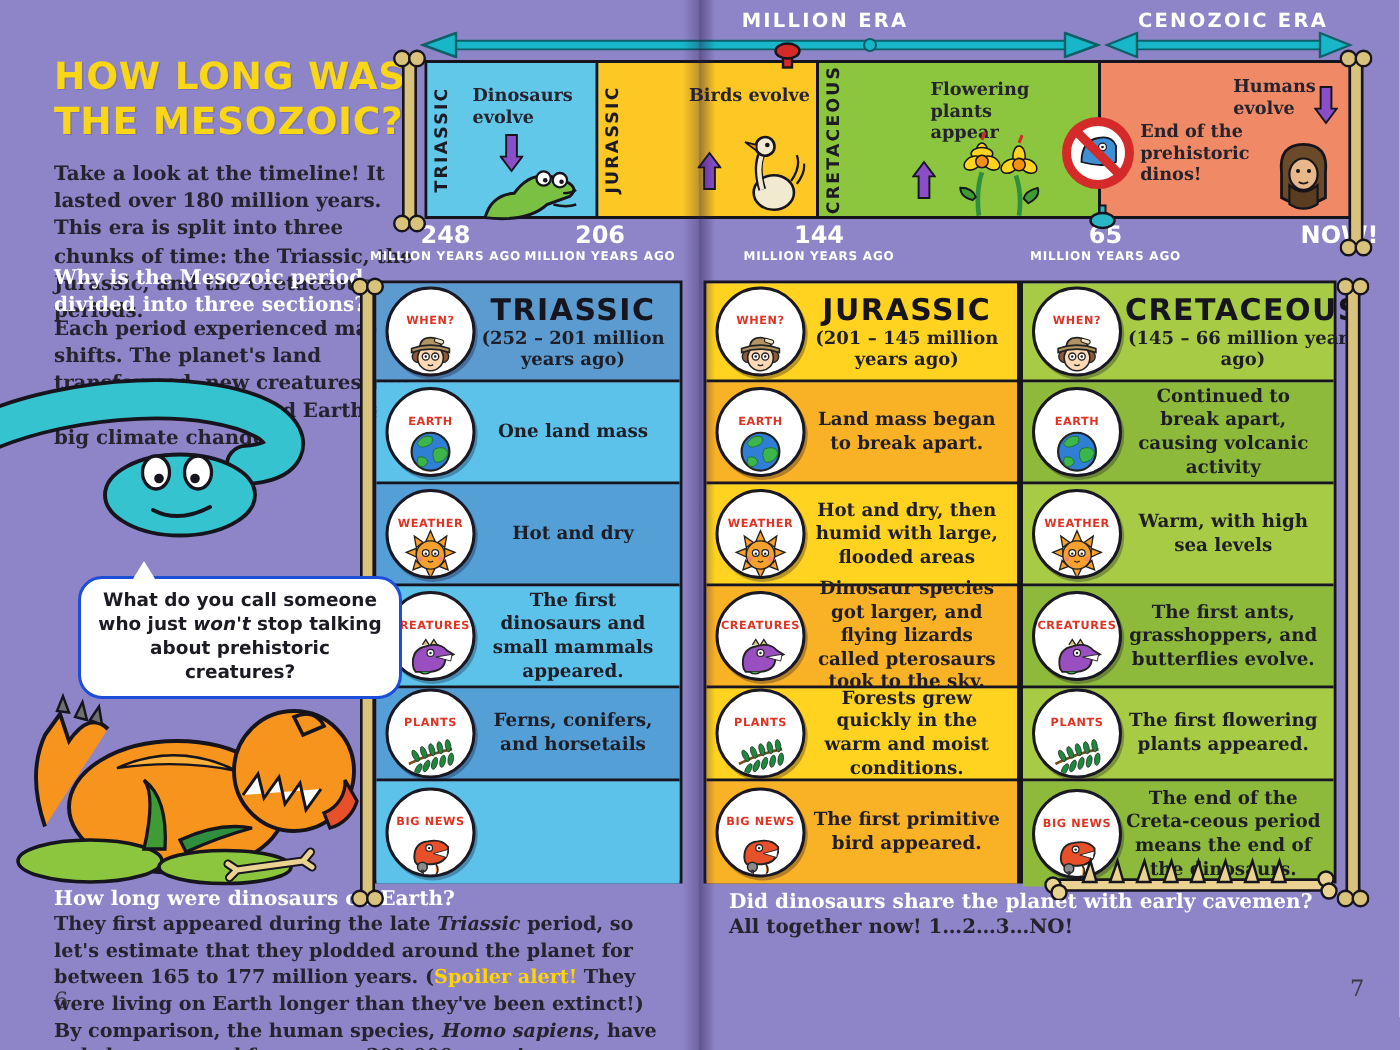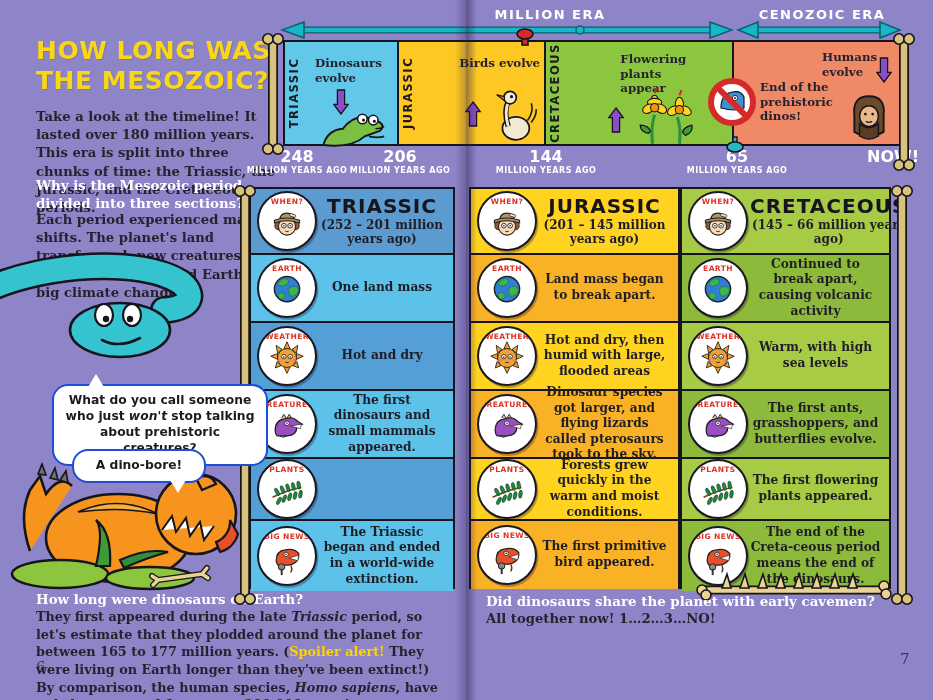--- a/index.html
+++ b/index.html
@@ -36,21 +36,21 @@
   .segev{position:absolute;font-size:11.8px;font-weight:600;color:#26232e;line-height:1.25;text-align:left;}
   .tick{top:149px;width:120px;text-align:center;color:#fff;}
   .tickv{font-family:"DejaVu Sans",sans-serif;font-weight:bold;font-size:16px;line-height:1.05;}
   .tickl{font-family:"DejaVu Sans",sans-serif;font-weight:bold;font-size:8px;letter-spacing:.5px;}
 
   
   .col{position:absolute;top:187px;height:402px;border:2.6px solid #16141c;box-sizing:border-box;display:flex;flex-direction:column;z-index:6;}
   .cell{position:relative;box-sizing:border-box;border-bottom:2.4px solid #16141c;display:flex;align-items:center;padding:4px 6px 4px 6px;}
   .cell:last-child{border-bottom:none;}
   .badge{flex:0 0 56px;width:56px;height:56px;background:#fff;border:2px solid #1a1822;border-radius:50%;box-shadow:1.5px 2px 0 rgba(20,10,40,.3);display:flex;flex-direction:column;align-items:center;justify-content:flex-start;overflow:hidden;}
-  .badge-label{font-family:"DejaVu Sans",sans-serif;font-weight:bold;font-size:7.5px;letter-spacing:.4px;color:#de3424;margin-top:5px;line-height:1;}
+  .badge-label{font-family:"DejaVu Sans",sans-serif;font-weight:bold;font-size:7.5px;letter-spacing:.4px;color:#de3424;margin-top:17px;line-height:1;}
   .badge-icon{width:36px;height:36px;margin-top:-1px;}
   .badge-icon svg{width:100%;height:100%;}
   .cell-text{flex:1;text-align:center;font-size:12.2px;font-weight:700;color:#1f1d26;line-height:1.28;padding:0 2px;}
   .col-title{font-family:"DejaVu Sans",sans-serif;font-weight:800;font-size:20px;letter-spacing:1px;color:#16141c;line-height:1;}
   .col-sub{font-size:12px;font-weight:700;color:#1f1d26;line-height:1.2;margin-top:2px;}
 
   
   .bubble{background:#fff;border:2px solid #1d4ed8;border-radius:16px;padding:7px 10px;font-family:"DejaVu Sans",sans-serif;font-weight:bold;font-size:12.3px;color:#1c1a22;text-align:center;line-height:1.3;z-index:12;}
   .tail{position:absolute;width:0;height:0;border-style:solid;}
 
@@ -78,24 +78,20 @@
       <ellipse cx="140" cy="63" rx="9" ry="11" fill="#fff" stroke="#16141c" stroke-width="2.2"></ellipse>
       <circle cx="114" cy="67" r="3.2" fill="#16141c"></circle>
         <circle cx="138" cy="67" r="3.2" fill="#16141c"></circle>
       <path d="M110 88 Q127 97 148 86" fill="none" stroke="#16141c" stroke-width="2.6" stroke-linecap="round"></path>
     </svg>
   </div>
 
   <div class="abs bubble" style="left:52px;top:384px;width:192px;">
     <span><span>What do you call someone who just </span><span class="i">won't</span><span> stop talking about prehistoric creatures?</span></span>
     <span class="tail" style="left:34px;top:-12px;border-width:0 8px 13px 8px;border-color:transparent transparent #fff transparent;"></span>
-  </div>
-  <div class="abs bubble" style="left:72px;top:449px;width:110px;">
-    <span>A dino-bore!</span>
-    <span class="tail" style="right:18px;bottom:-12px;border-width:13px 8px 0 8px;border-color:#fff transparent transparent transparent;"></span>
   </div>
 
   <div class="abs" style="left:0;top:456px;width:252px;height:136px;z-index:9">
     <svg width="252" height="136" viewBox="0 0 252 136">
       <path d="M30 95 Q18 60 30 34 L40 20 L46 38 Q60 18 72 30" fill="#f7941d" stroke="#16141c" stroke-width="2.6"></path>
       <path d="M38 18 l4 -10 4 11z M50 22 l5 -10 3 12z M60 24 l6 -9 2 12z" fill="#6f6f6f" stroke="#16141c" stroke-width="1.6"></path>
       <ellipse cx="118" cy="82" rx="72" ry="44" fill="#f7941d" stroke="#16141c" stroke-width="2.6"></ellipse>
       <path d="M78 56 Q118 38 158 58 Q120 50 78 56Z" fill="#fbb03b" stroke="#16141c" stroke-width="1.6"></path>
       <circle cx="196" cy="58" r="40" fill="#f7941d" stroke="#16141c" stroke-width="2.6"></circle>
       <path d="M196 22 q14 -6 20 6 l-14 6z" fill="#f7941d" stroke="#16141c" stroke-width="2.4"></path>
@@ -395,37 +391,37 @@
                   <ellipse cx="33" cy="13.5" rx="2" ry="4.6" transform="rotate(-8 33 13.5)"></ellipse>
                   <ellipse cx="11" cy="31" rx="2" ry="4.6" transform="rotate(28 11 31)"></ellipse>
                   <ellipse cx="17" cy="28.5" rx="2" ry="4.6" transform="rotate(22 17 28.5)"></ellipse>
                   <ellipse cx="23" cy="26.5" rx="2" ry="4.6" transform="rotate(16 23 26.5)"></ellipse>
                   <ellipse cx="29" cy="25" rx="2" ry="4.6" transform="rotate(12 29 25)"></ellipse>
                   <ellipse cx="35" cy="23.5" rx="2" ry="4.6" transform="rotate(8 35 23.5)"></ellipse>
                 </g>
               </svg>
             </div>
           </div>
+          <div class="cell-text">Ferns, conifers, and horsetails</div>
         </div>
         <div class="cell" style="height: 70px; background: rgb(92, 194, 234);">
           <div class="badge">
         <div class="badge-label">BIG NEWS</div>
         <div class="badge-icon">
               <svg viewBox="0 0 40 40">
                 <path d="M8 23 Q8 12 18 11 Q28 9 33 15 L33 19 Q31 27 21 28 L10 28 Q8 26 8 23Z" fill="#e8502a" stroke="#222" stroke-width="1.4"></path>
                 <path d="M33 17 L22 20 L32 23Z" fill="#fff" stroke="#222" stroke-width=".7"></path>
                 <circle cx="19" cy="16" r="2.5" fill="#fff" stroke="#222" stroke-width=".9"></circle>
                 <circle cx="19" cy="16" r=".9" fill="#222"></circle>
                 <circle cx="14" cy="30" r="3.6" fill="#8a8a8a" stroke="#222" stroke-width="1.1"></circle>
                 <rect x="13" y="32" width="2.2" height="7" fill="#333"></rect>
                 <path d="M24 28 q3 4 0 8" stroke="#222" stroke-width="1.2" fill="#f7941d"></path>
               </svg>
             </div>
           </div>
-          <div class="cell-text">The Triassic began and ended in a world-wide extinction.</div>
         </div>
       </div>
       <div class="col" style="left: 469px; width: 211px;">
         <div class="cell" style="height: 66px; background: rgb(255, 211, 31);">
           <div class="badge">
         <div class="badge-label">WHEN?</div>
         <div class="badge-icon">
               <svg viewBox="0 0 40 40">
                 <circle cx="11" cy="23" r="4.5" fill="#8a5a3a" stroke="#222" stroke-width="1"></circle>
                 <circle cx="29" cy="23" r="4.5" fill="#8a5a3a" stroke="#222" stroke-width="1"></circle>

